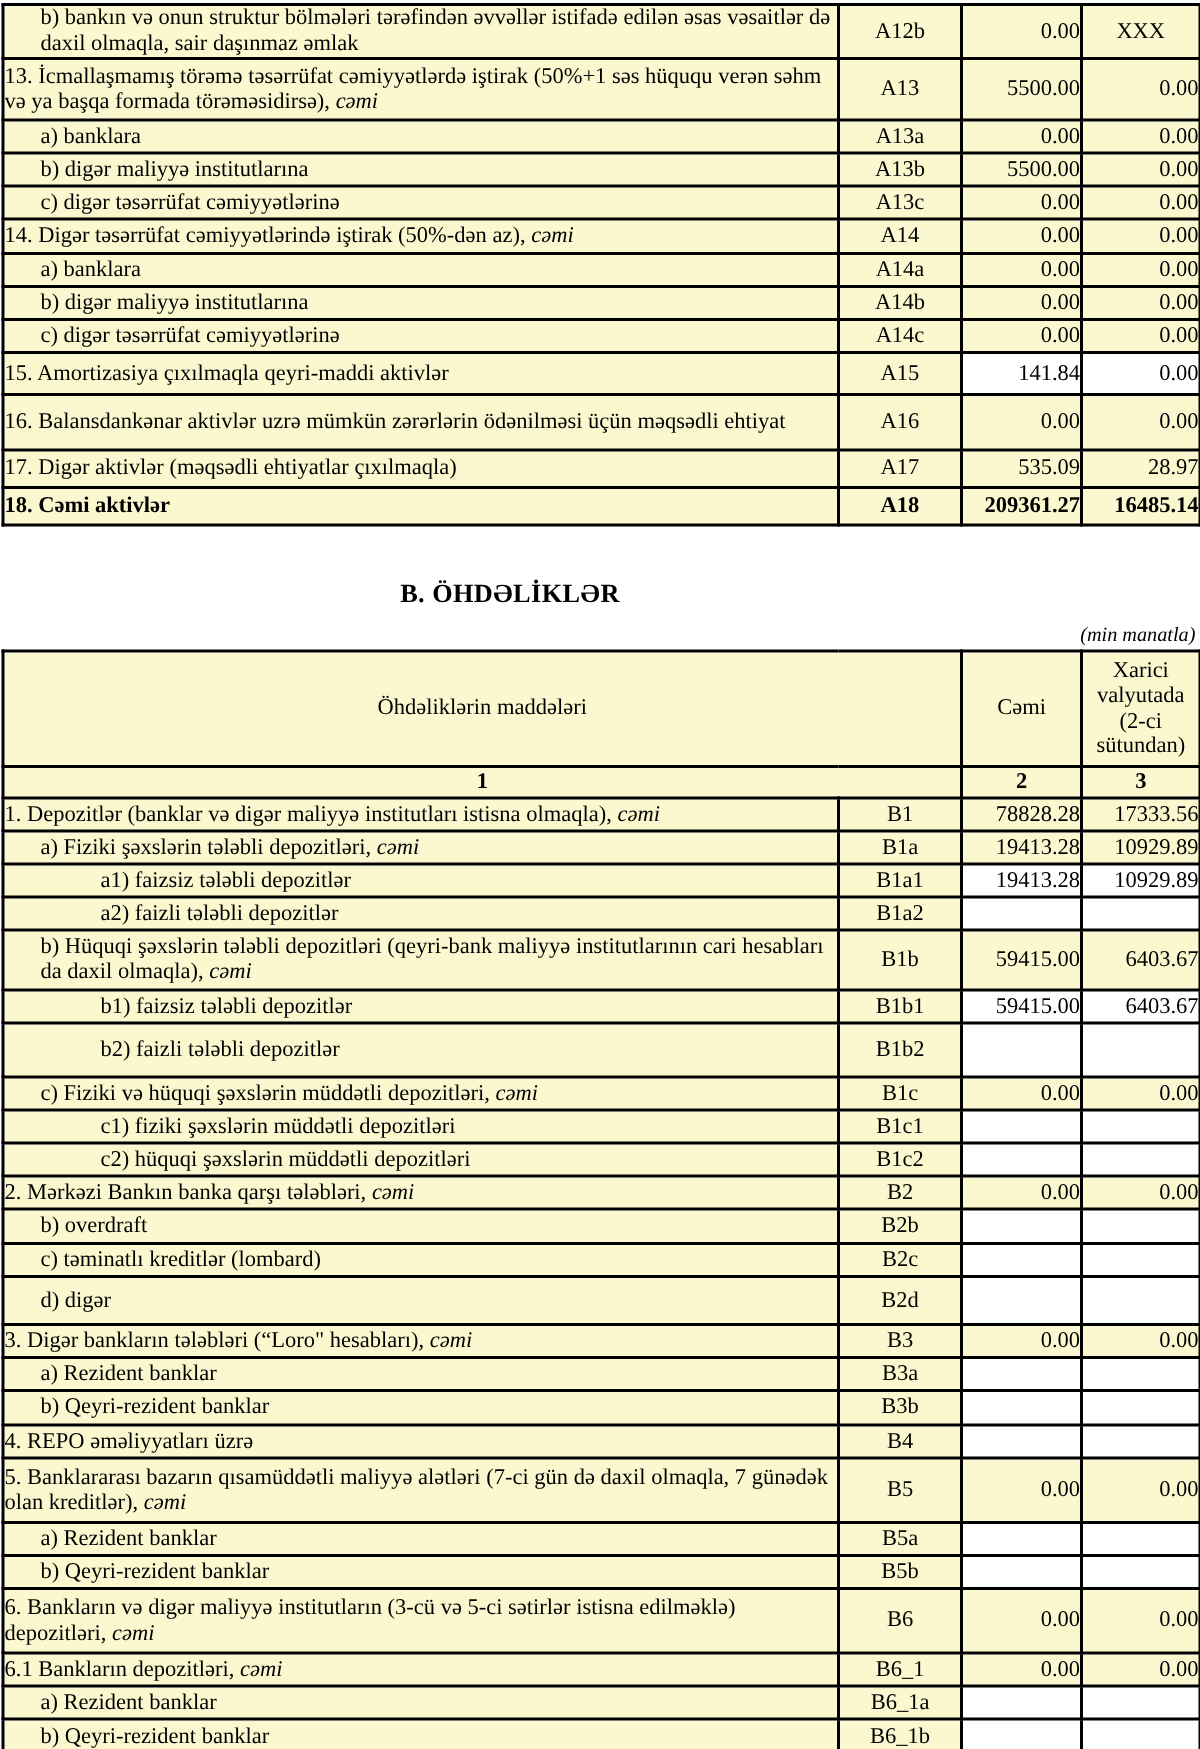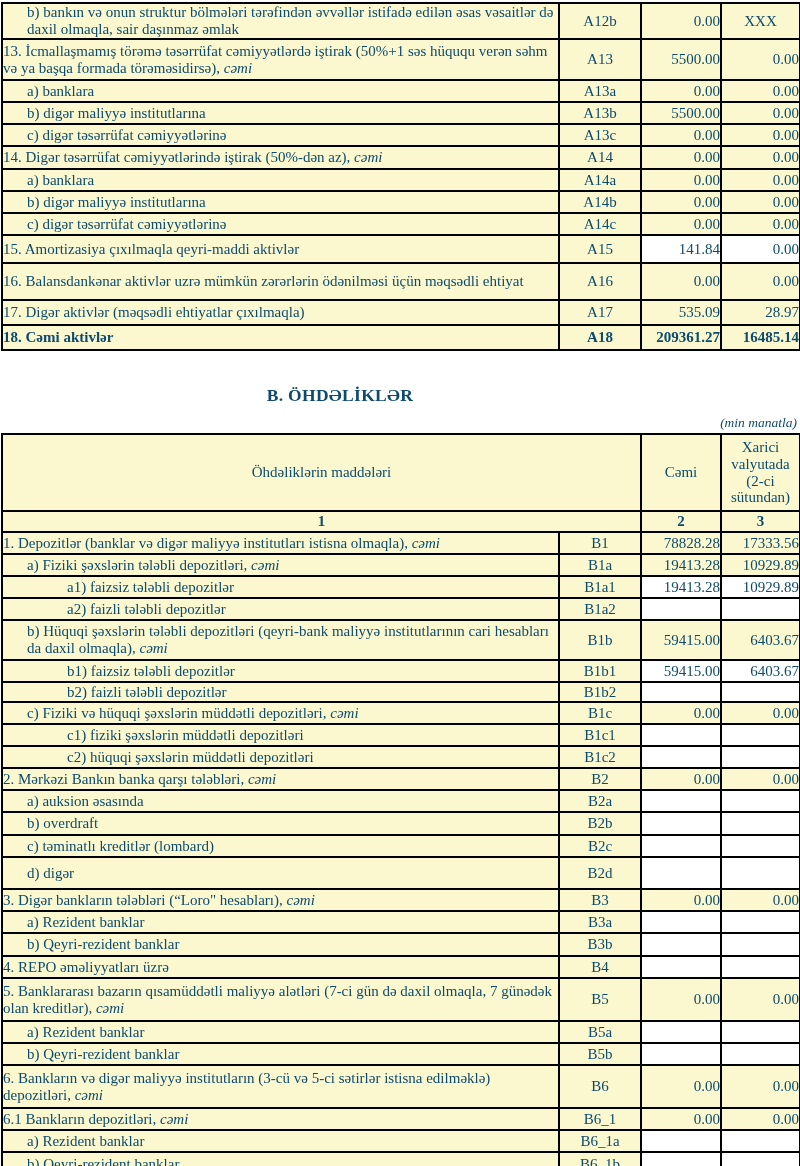--- a/index.html
+++ b/index.html
@@ -1,17 +1,17 @@
 <!DOCTYPE html>
 <html><head>
 <meta charset="utf-8">
 <style>
   html,body{margin:0;padding:0;background:#fff;}
   .page{position:relative;width:800px;height:1166px;background:#fff;overflow:hidden;
-        font-family:"Liberation Serif","DejaVu Serif",serif;color:#0c4a6e;}
+        font-family:"Liberation Serif","DejaVu Serif",serif;color:#000000;}
   table.sheet{border-collapse:collapse;table-layout:fixed;width:798px;}
   table.sheet td,table.sheet th{border:2px solid #000;background:#FBF8CF;
         font-size:15px;font-weight:normal;vertical-align:middle;padding:0;line-height:1.13;
         overflow:hidden;}
   td.label{padding:1px 4px 1px 5px;text-align:left;border-right-width:1px;}
   td.code{text-align:center;border-left-width:1px;}
   td.v{text-align:right;padding-right:5px;}
   td.v.center{text-align:center;padding-right:0;}
   tr.lvl1 td.label{padding-left:24px;}
   tr.lvl2 td.label{padding-left:64px;}
@@ -173,21 +173,21 @@
           <td class="code">B1b</td>
           <td class="v">59415.00</td>
           <td class="v">6403.67</td>
         </tr>
         <tr class="r lvl2 white" style="height: 22px;">
           <td class="label"><span>b1) faizsiz tələbli depozitlər</span></td>
           <td class="code">B1b1</td>
           <td class="v">59415.00</td>
           <td class="v">6403.67</td>
         </tr>
-        <tr class="r lvl2 white" style="height: 20px;">
+        <tr class="r lvl2 white" style="height: 36px;">
           <td class="label"><span>b2) faizli tələbli depozitlər</span></td>
           <td class="code">B1b2</td>
           <td class="v"></td>
           <td class="v"></td>
         </tr>
         <tr class="r lvl1" style="height: 22px;">
           <td class="label"><span>c) Fiziki və hüquqi şəxslərin müddətli depozitləri, </span><em class="sfx">cəmi</em></td>
           <td class="code">B1c</td>
           <td class="v">0.00</td>
           <td class="v">0.00</td>
@@ -203,26 +203,20 @@
           <td class="code">B1c2</td>
           <td class="v"></td>
           <td class="v"></td>
         </tr>
         <tr class="r lvl0" style="height: 22px;">
           <td class="label"><span>2. Mərkəzi Bankın banka qarşı tələbləri, </span><em class="sfx">cəmi</em></td>
           <td class="code">B2</td>
           <td class="v">0.00</td>
           <td class="v">0.00</td>
         </tr>
-        <tr class="r lvl1 white" style="height: 22px;">
-          <td class="label"><span>a) auksion əsasında</span></td>
-          <td class="code">B2a</td>
-          <td class="v"></td>
-          <td class="v"></td>
-        </tr>
         <tr class="r lvl1 white" style="height: 23px;">
           <td class="label"><span>b) overdraft</span></td>
           <td class="code">B2b</td>
           <td class="v"></td>
           <td class="v"></td>
         </tr>
         <tr class="r lvl1 white" style="height: 22px;">
           <td class="label"><span>c) təminatlı kreditlər (lombard)</span></td>
           <td class="code">B2c</td>
           <td class="v"></td>

